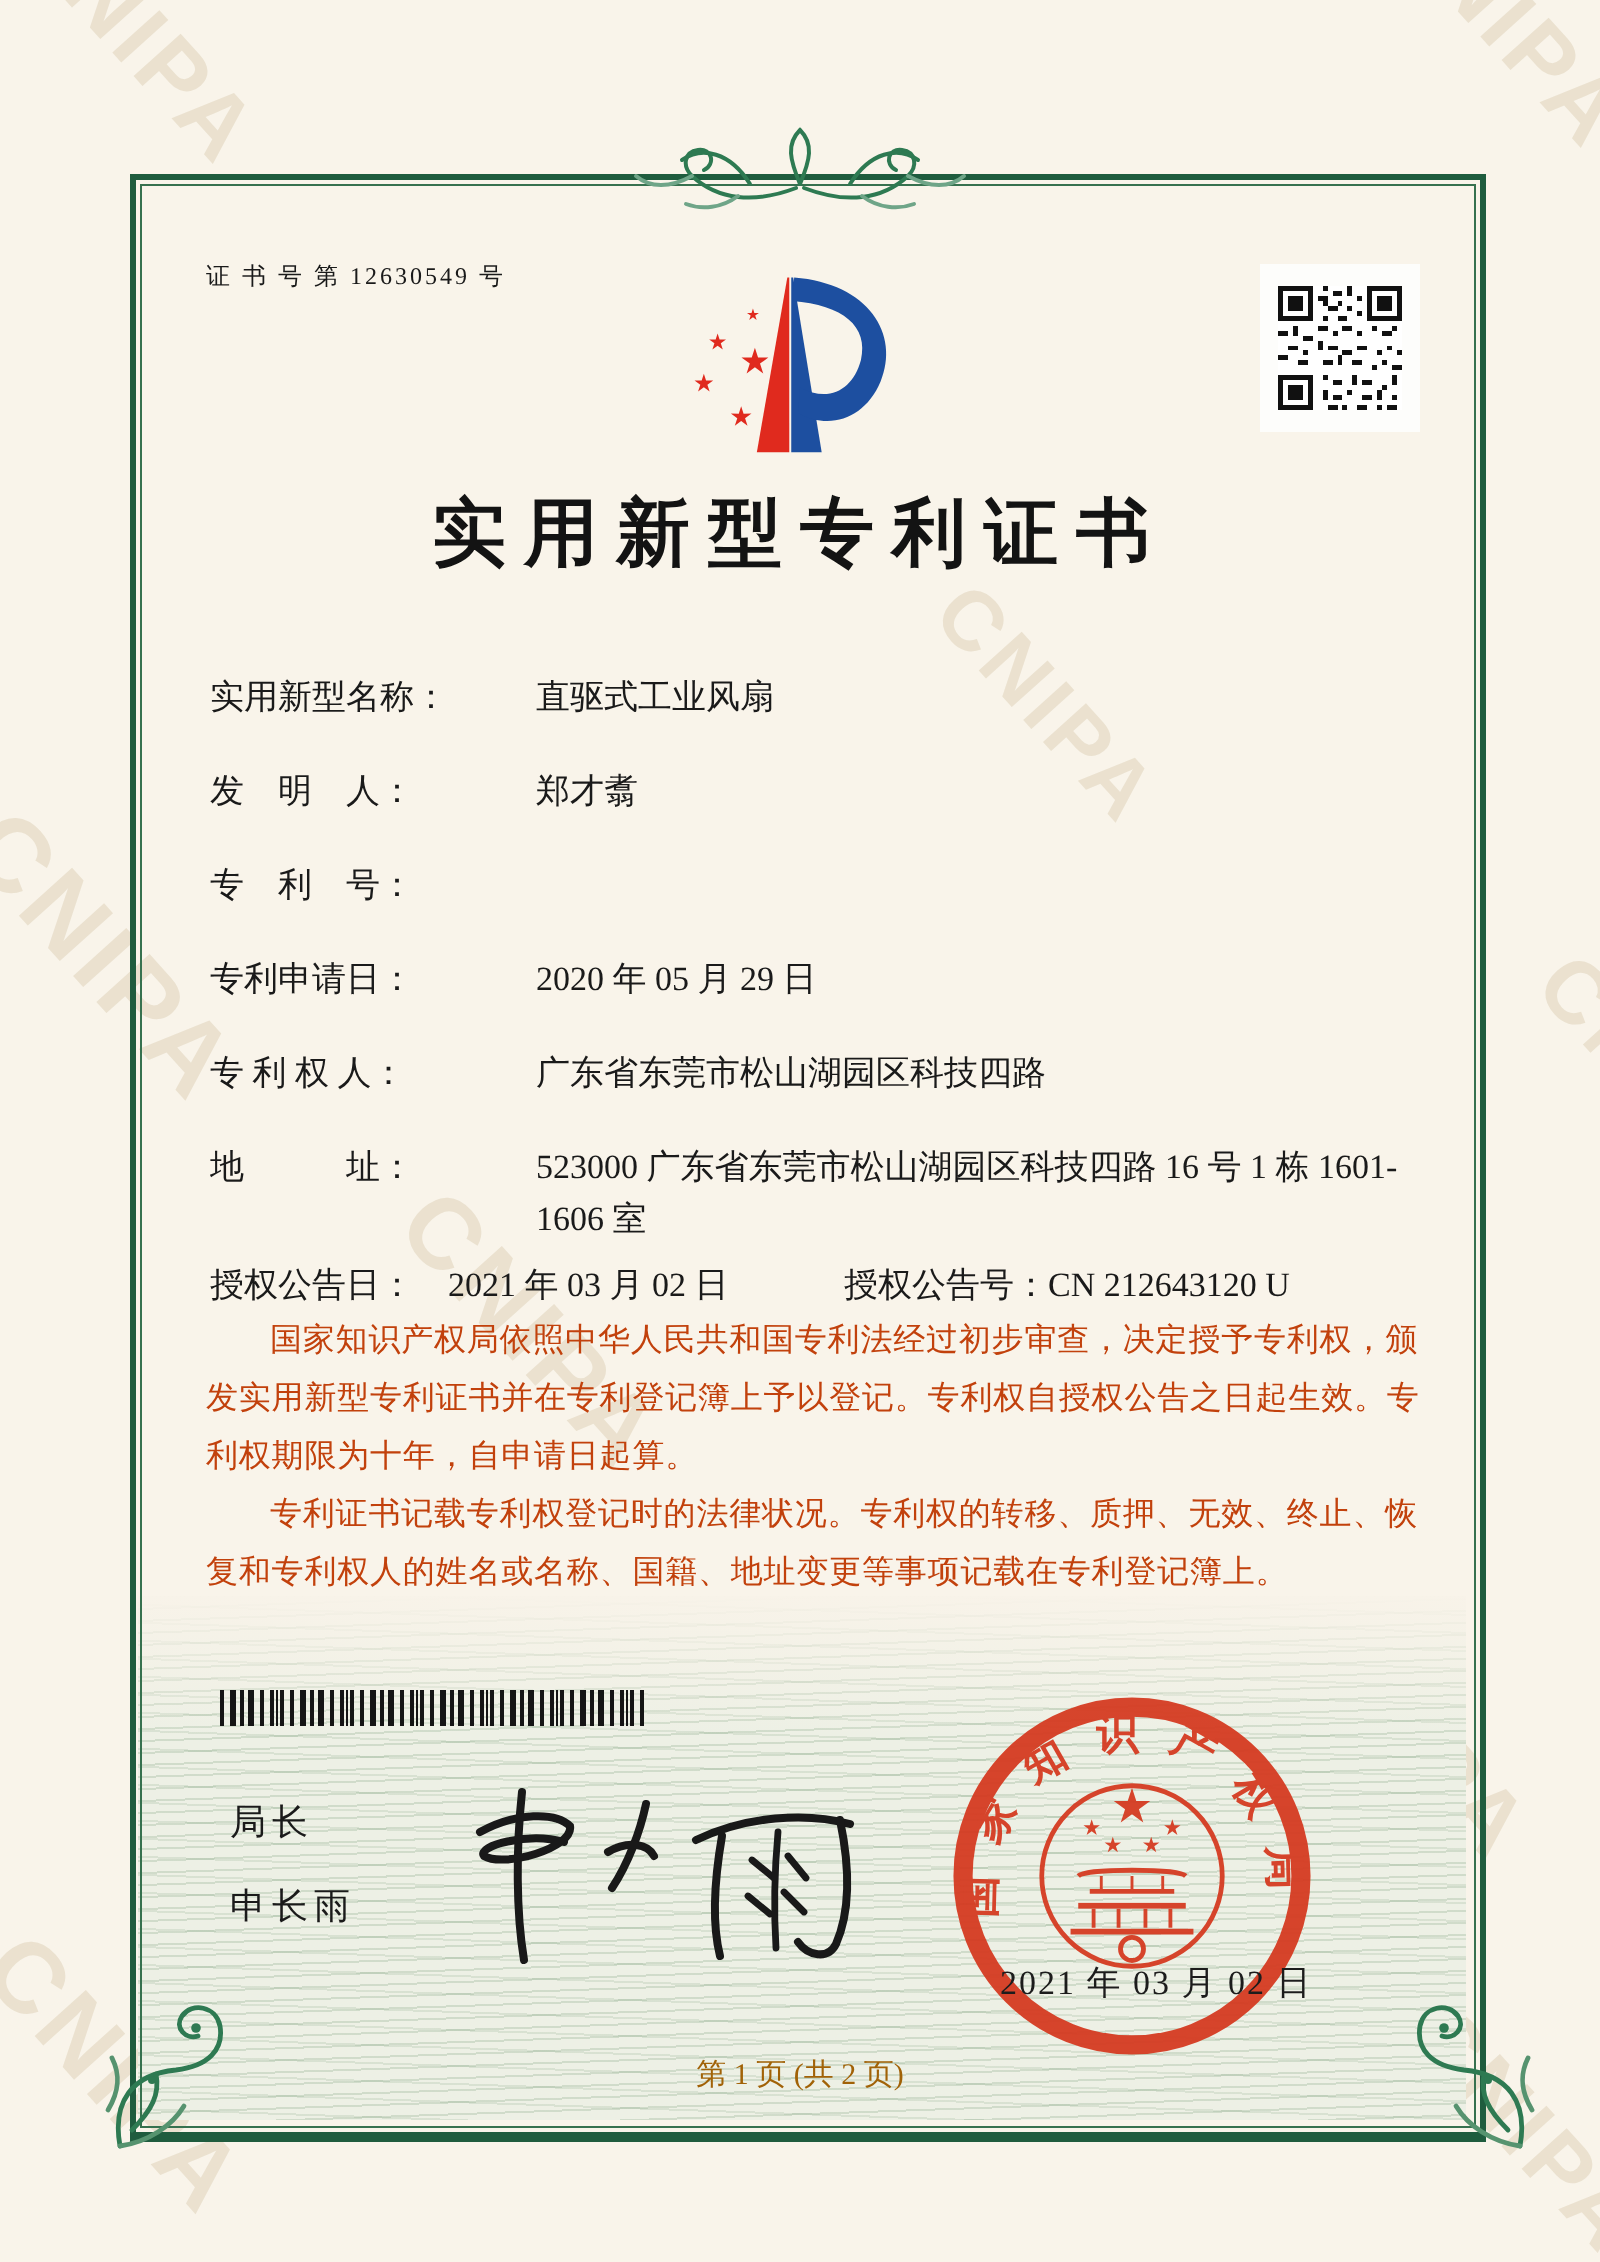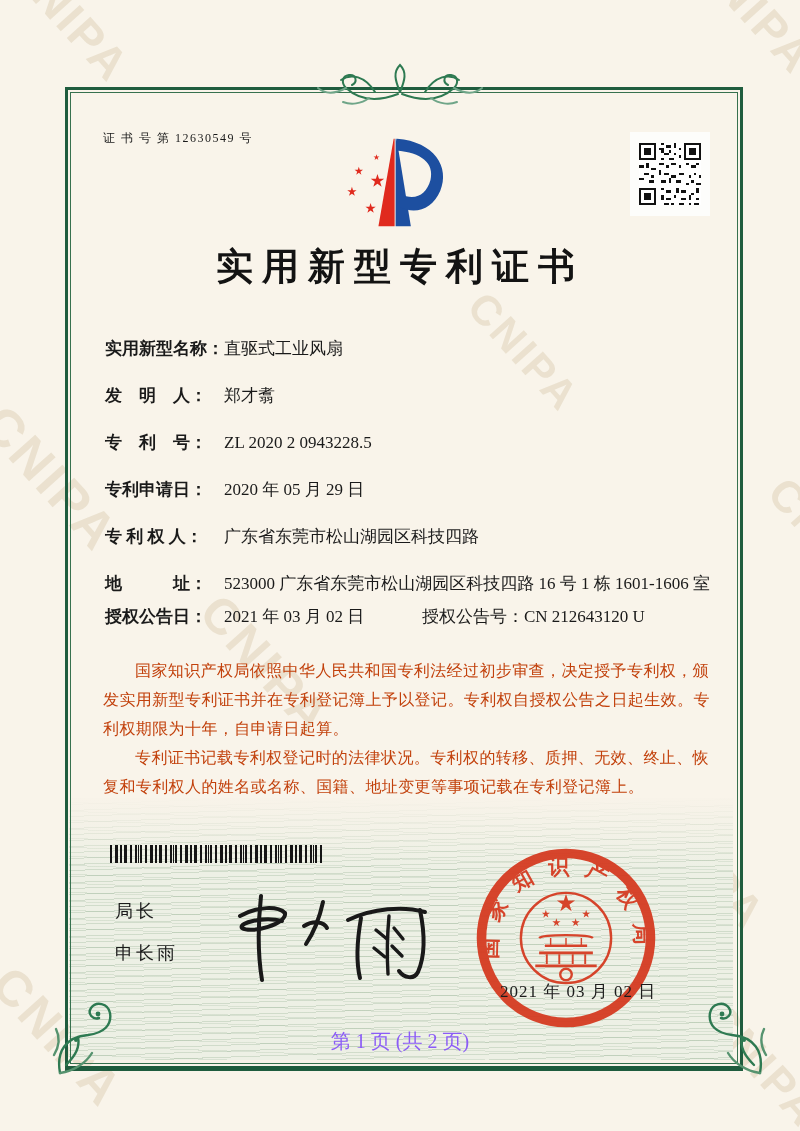--- a/index.html
+++ b/index.html
@@ -35,40 +35,40 @@
   
   .content{position:absolute;inset:0;z-index:5;}
   .cert-no{position:absolute;left:103px;top:130px;font-size:12px;letter-spacing:1.5px;}
   .logo{position:absolute;left:328px;top:126px;}
   .qr{position:absolute;left:630px;top:132px;width:80px;height:84px;background:#fdfdfb;
       display:flex;align-items:center;justify-content:center;}
   .doc-title{position:absolute;left:0;right:0;top:242px;text-align:center;
       font-size:37px;font-weight:700;letter-spacing:9px;color:#131313;}
   .fields{position:absolute;left:105px;top:336px;width:614px;}
   .frow{display:flex;font-size:17px;line-height:26px;margin-bottom:21px;}
-  .flabel{flex:0 0 119px;white-space:pre;font-weight:bold;}
-  .fvalue{flex:1;}
+  .flabel{flex:0 0 119px;white-space:pre;}
+  .fvalue{flex:1;margin-left:44px;}
   .frow-addr{margin-bottom:7px;}
   .grant-date-val{flex:0 0 198px;}
   .glabel{white-space:pre;}
   .paras{position:absolute;left:103px;top:656px;width:616px;font-size:16px;
          line-height:29px;letter-spacing:.4px;color:#c2410c;}
   .paras p{margin:0;text-indent:2em;}
   .barcode{position:absolute;left:110px;top:845px;width:213px;height:18px;
       background:
         repeating-linear-gradient(90deg,#151515 0 2px,rgba(0,0,0,0) 2px 5px),
         repeating-linear-gradient(90deg,#151515 0 1px,rgba(0,0,0,0) 1px 7px);}
   .signer-title{position:absolute;left:115px;top:899px;font-size:18px;letter-spacing:3px;
       font-family:"Liberation Sans","DejaVu Sans",sans-serif;}
   .signer-name{position:absolute;left:115px;top:941px;font-size:18px;letter-spacing:3px;
       font-family:"Liberation Sans","DejaVu Sans",sans-serif;}
   .signature{position:absolute;left:228px;top:886px;}
   .seal{position:absolute;left:470px;top:842px;opacity:.93;}
   .seal-date{position:absolute;left:500px;top:980px;font-size:17px;letter-spacing:1px;color:#1c1c1c;}
-  .page-no{position:absolute;left:0;right:0;top:1028px;text-align:center;font-size:20px;color:#8b5cf6;}
+  .page-no{position:absolute;left:0;right:0;top:1028px;text-align:center;font-size:15px;color:#a16207;}
   .cont-note{position:absolute;left:50%;top:1076px;transform:translateX(-50%);
       font-size:15.5px;letter-spacing:2.5px;background:rgba(255,253,246,.92);padding:5px 16px;}
 </style>
 </head>
 <body>
 
 <div class="page">
 
   <span class="wm wm1">CNIPA</span>
   <span class="wm wm2">CNIPA</span>
@@ -171,21 +171,20 @@
       <div class="frow">
         <span class="flabel">实用新型名称：</span>
         <span class="fvalue">直驱式工业风扇</span>
       </div>
       <div class="frow">
         <span class="flabel">发　明　人：</span>
         <span class="fvalue">郑才翥</span>
       </div>
       <div class="frow">
         <span class="flabel">专　利　号：</span>
-        <span class="fvalue">ZL 2020 2 0943228.5</span>
       </div>
       <div class="frow">
         <span class="flabel">专利申请日：</span>
         <span class="fvalue">2020 年 05 月 29 日</span>
       </div>
       <div class="frow">
         <span class="flabel">专 利 权 人：</span>
         <span class="fvalue">广东省东莞市松山湖园区科技四路</span>
       </div>
       <div class="frow frow-addr">

